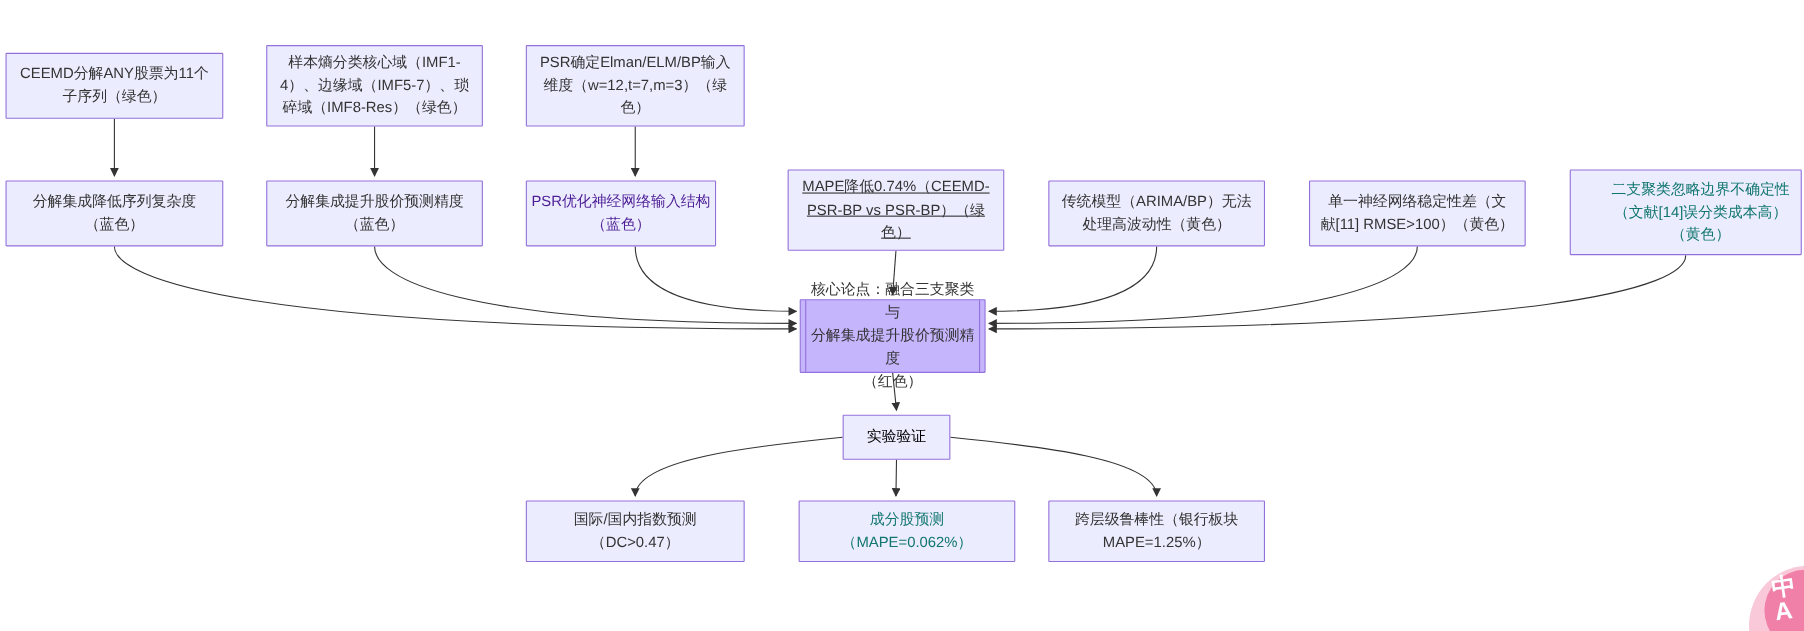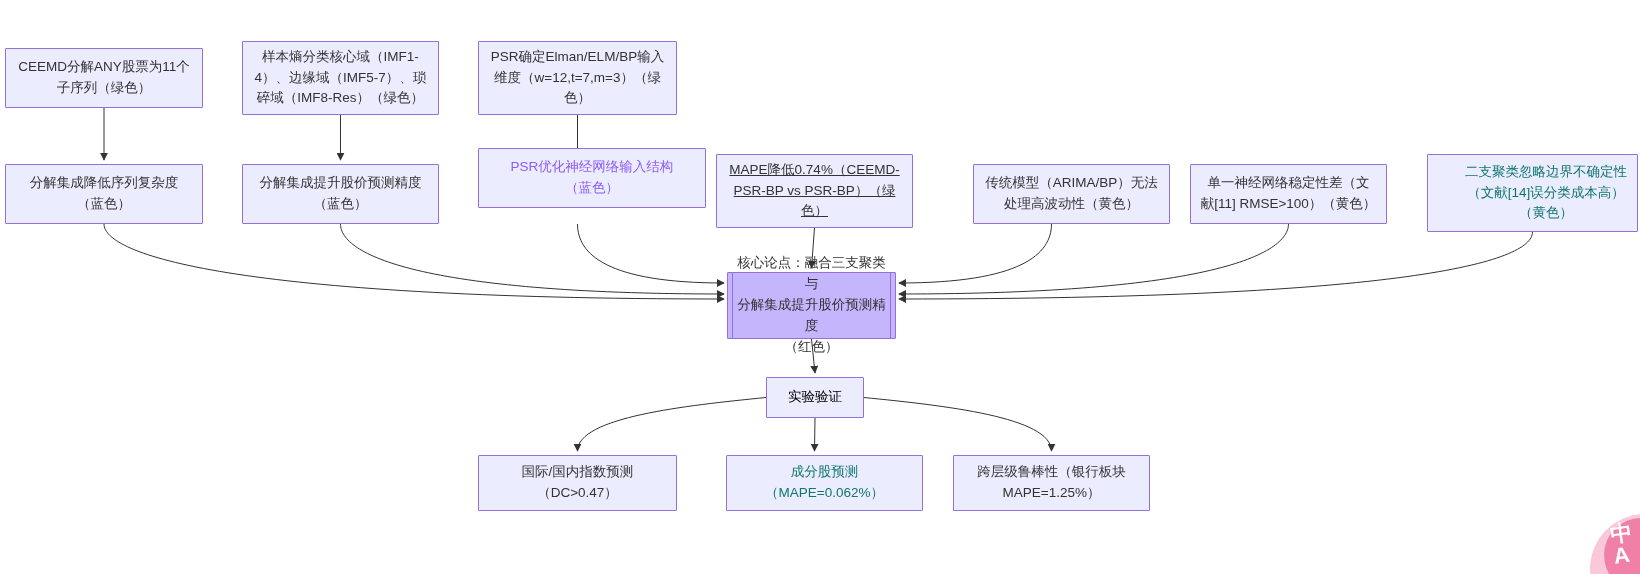--- a/index.html
+++ b/index.html
@@ -81,26 +81,26 @@
       <div class="node" style="left: 242px; top: 41px; width: 197px; height: 74px; background: rgb(236, 236, 255); border: 1px solid rgb(147, 112, 219); color: rgb(51, 51, 51);">样本熵分类核心域（IMF1-
 4）、边缘域（IMF5-7）、琐
 碎域（IMF8-Res）（绿色）</div>
       <div class="node" style="left: 478px; top: 41px; width: 199px; height: 74px; background: rgb(236, 236, 255); border: 1px solid rgb(147, 112, 219); color: rgb(51, 51, 51);">PSR确定Elman/ELM/BP输入
 维度（w=12,t=7,m=3）（绿
 色）</div>
       <div class="node" style="left: 5px; top: 164px; width: 198px; height: 60px; background: rgb(236, 236, 255); border: 1px solid rgb(147, 112, 219); color: rgb(51, 51, 51);">分解集成降低序列复杂度
 （蓝色）</div>
       <div class="node" style="left: 242px; top: 164px; width: 197px; height: 60px; background: rgb(236, 236, 255); border: 1px solid rgb(147, 112, 219); color: rgb(51, 51, 51);">分解集成提升股价预测精度
 （蓝色）</div>
-      <div class="node" style="left: 478px; top: 148px; width: 228px; height: 60px; background: rgb(236, 236, 255); border: 1px solid rgb(147, 112, 219); color: #8b5cf6;">PSR优化神经网络输入结构
+      <div class="node" style="left: 478px; top: 164px; width: 173px; height: 60px; background: rgb(236, 236, 255); border: 1px solid rgb(147, 112, 219); color: #4c1d95;">PSR优化神经网络输入结构
 （蓝色）</div>
       <div class="node" style="left: 716px; top: 154px; width: 197px; height: 74px; background: rgb(236, 236, 255); border: 1px solid rgb(147, 112, 219); color: rgb(51, 51, 51); text-decoration: underline;">MAPE降低0.74%（CEEMD-
 PSR-BP vs PSR-BP）（绿
 色）</div>
-      <div class="node" style="left: 953px; top: 164px; width: 197px; height: 60px; background: rgb(236, 236, 255); border: 1px solid rgb(147, 112, 219); color: rgb(51, 51, 51); margin-left: 20px;">传统模型（ARIMA/BP）无法
+      <div class="node" style="left: 953px; top: 164px; width: 197px; height: 60px; background: rgb(236, 236, 255); border: 1px solid rgb(147, 112, 219); color: rgb(51, 51, 51);">传统模型（ARIMA/BP）无法
 处理高波动性（黄色）</div>
       <div class="node" style="left: 1190px; top: 164px; width: 197px; height: 60px; background: rgb(236, 236, 255); border: 1px solid rgb(147, 112, 219); color: rgb(51, 51, 51);">单一神经网络稳定性差（文
 献[11] RMSE&gt;100）（黄色）</div>
       <div class="node" style="left: 1427px; top: 154px; width: 211px; height: 78px; background: rgb(236, 236, 255); border: 1px solid rgb(147, 112, 219); color: #0f766e; padding-left: 30px;">二支聚类忽略边界不确定性
 （文献[14]误分类成本高）
 （黄色）</div>
       <div class="node subroutine" style="left: 727px; top: 272px; width: 169px; height: 67px; background: #c4b5fd; border: 1px solid rgb(147, 112, 219); color: rgb(51, 51, 51);">核心论点：融合三支聚类与
 分解集成提升股价预测精度
 （红色）</div>
       <div class="node" style="left: 766px; top: 377px; width: 98px; height: 41px; background: rgb(236, 236, 255); border: 1px solid rgb(147, 112, 219); color: #000000;">实验验证</div>

